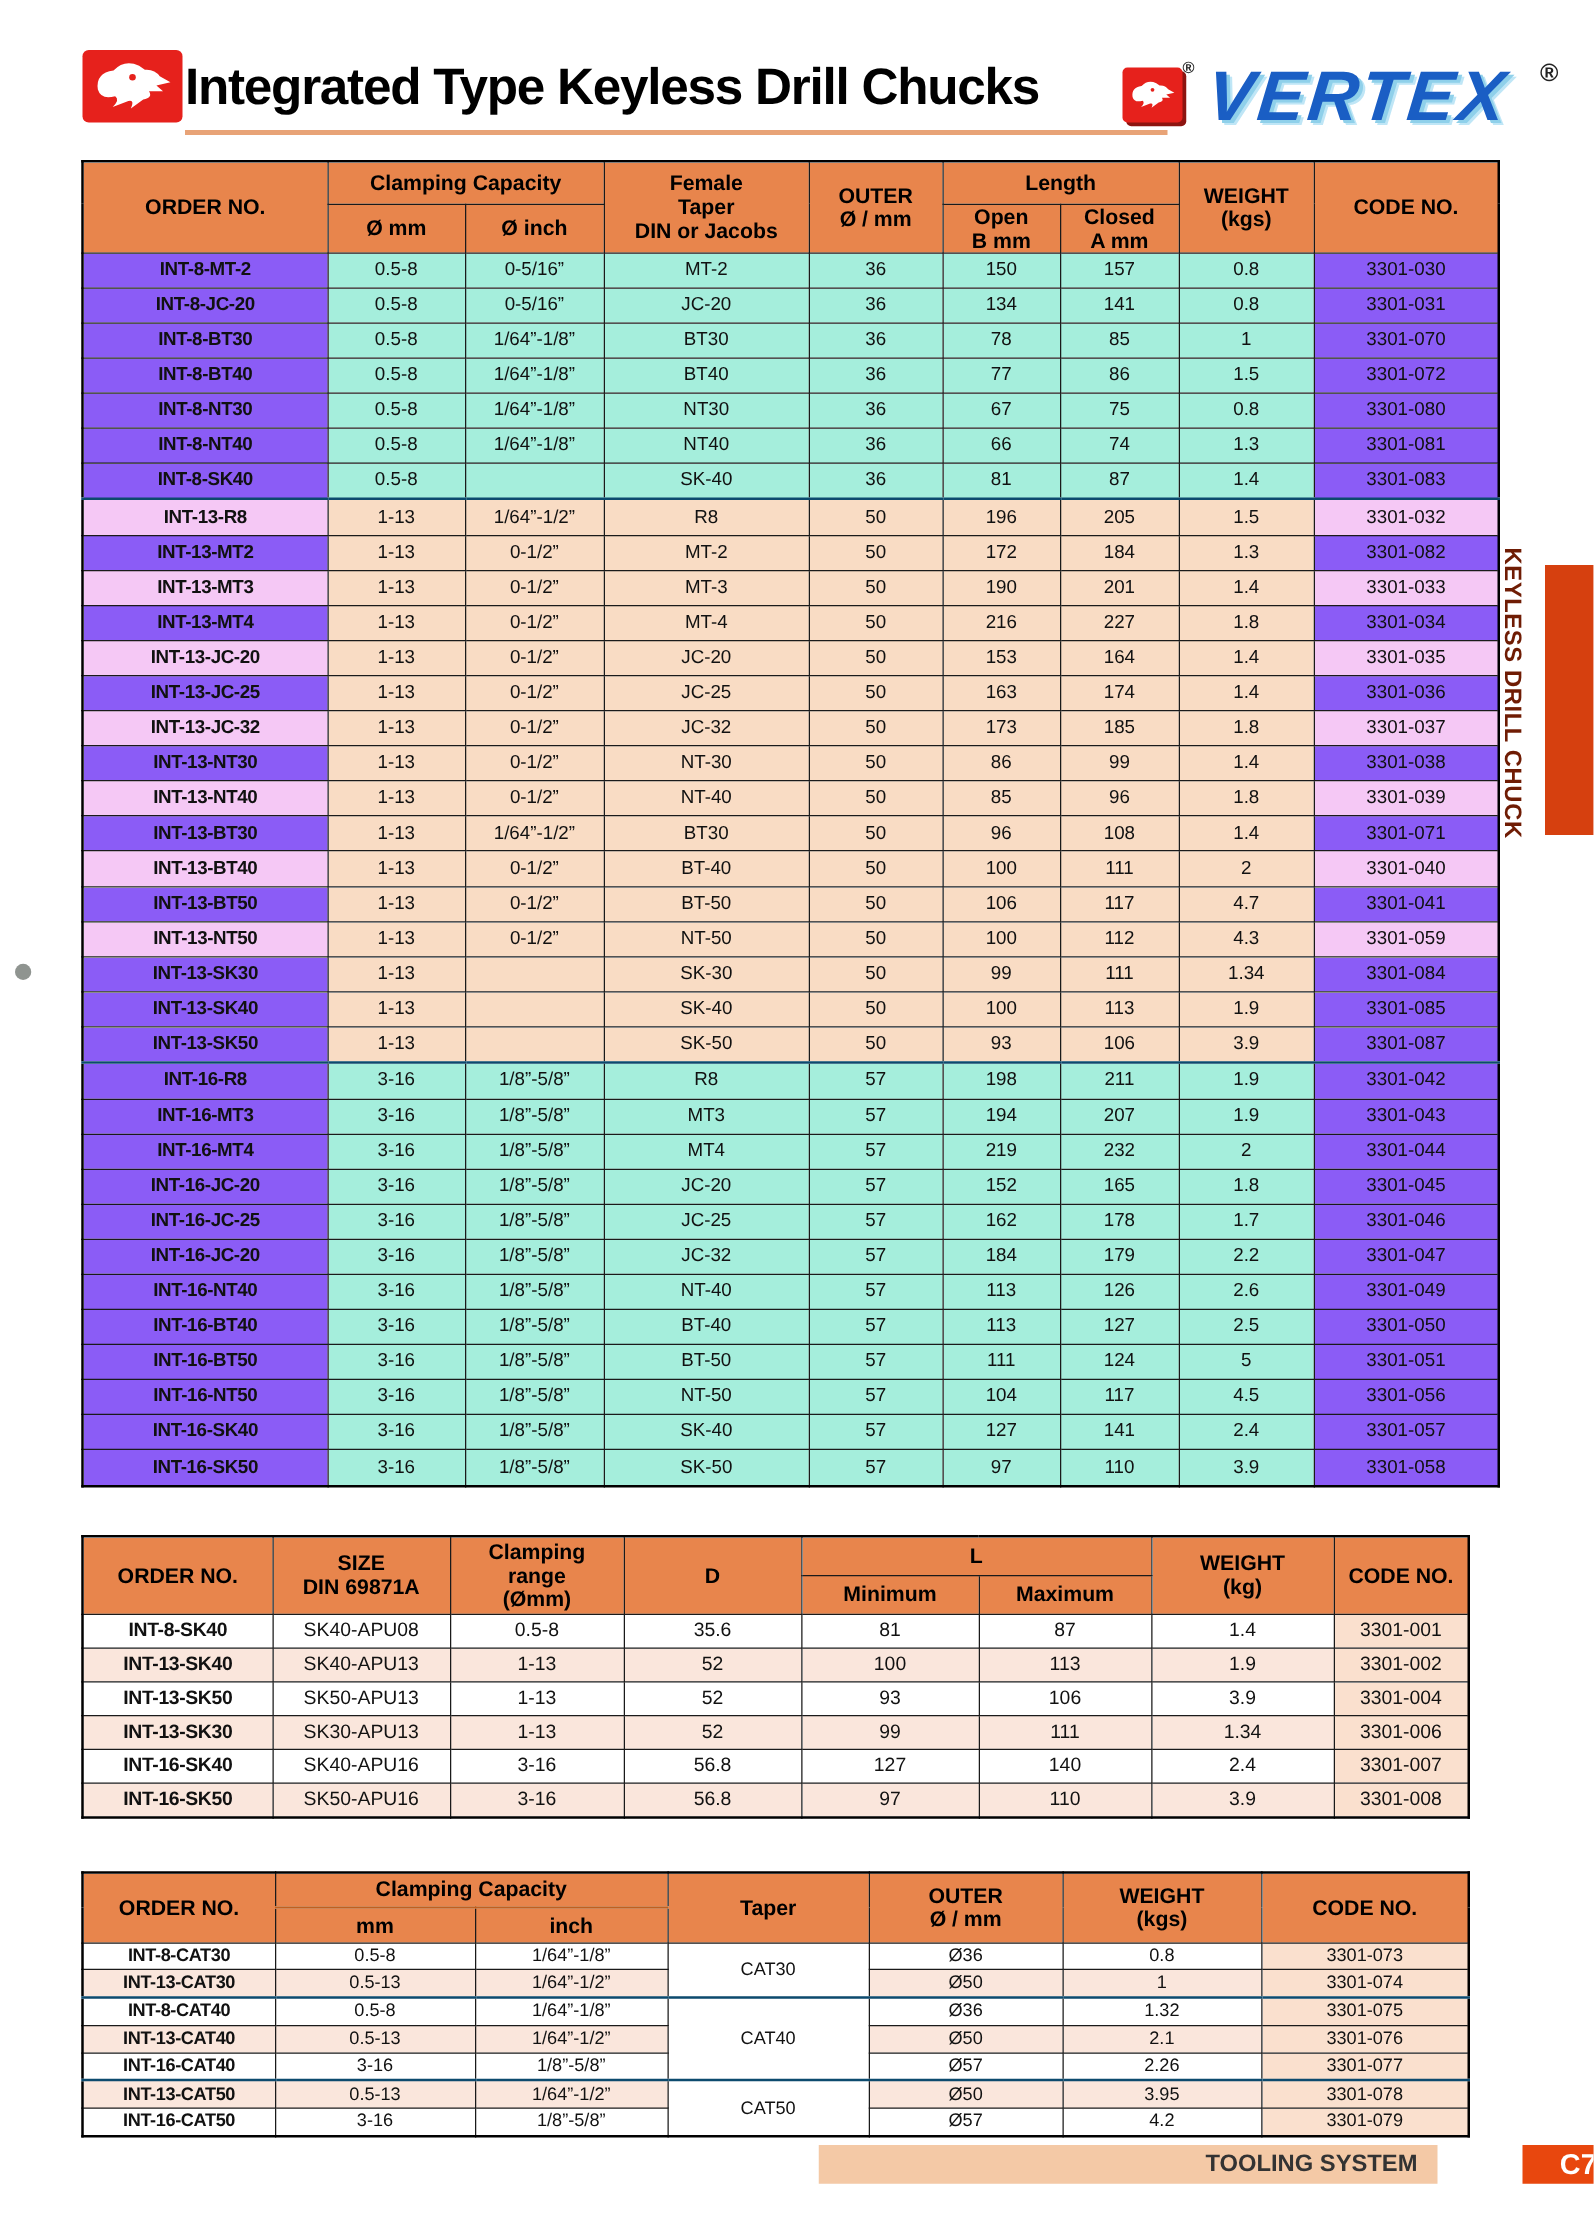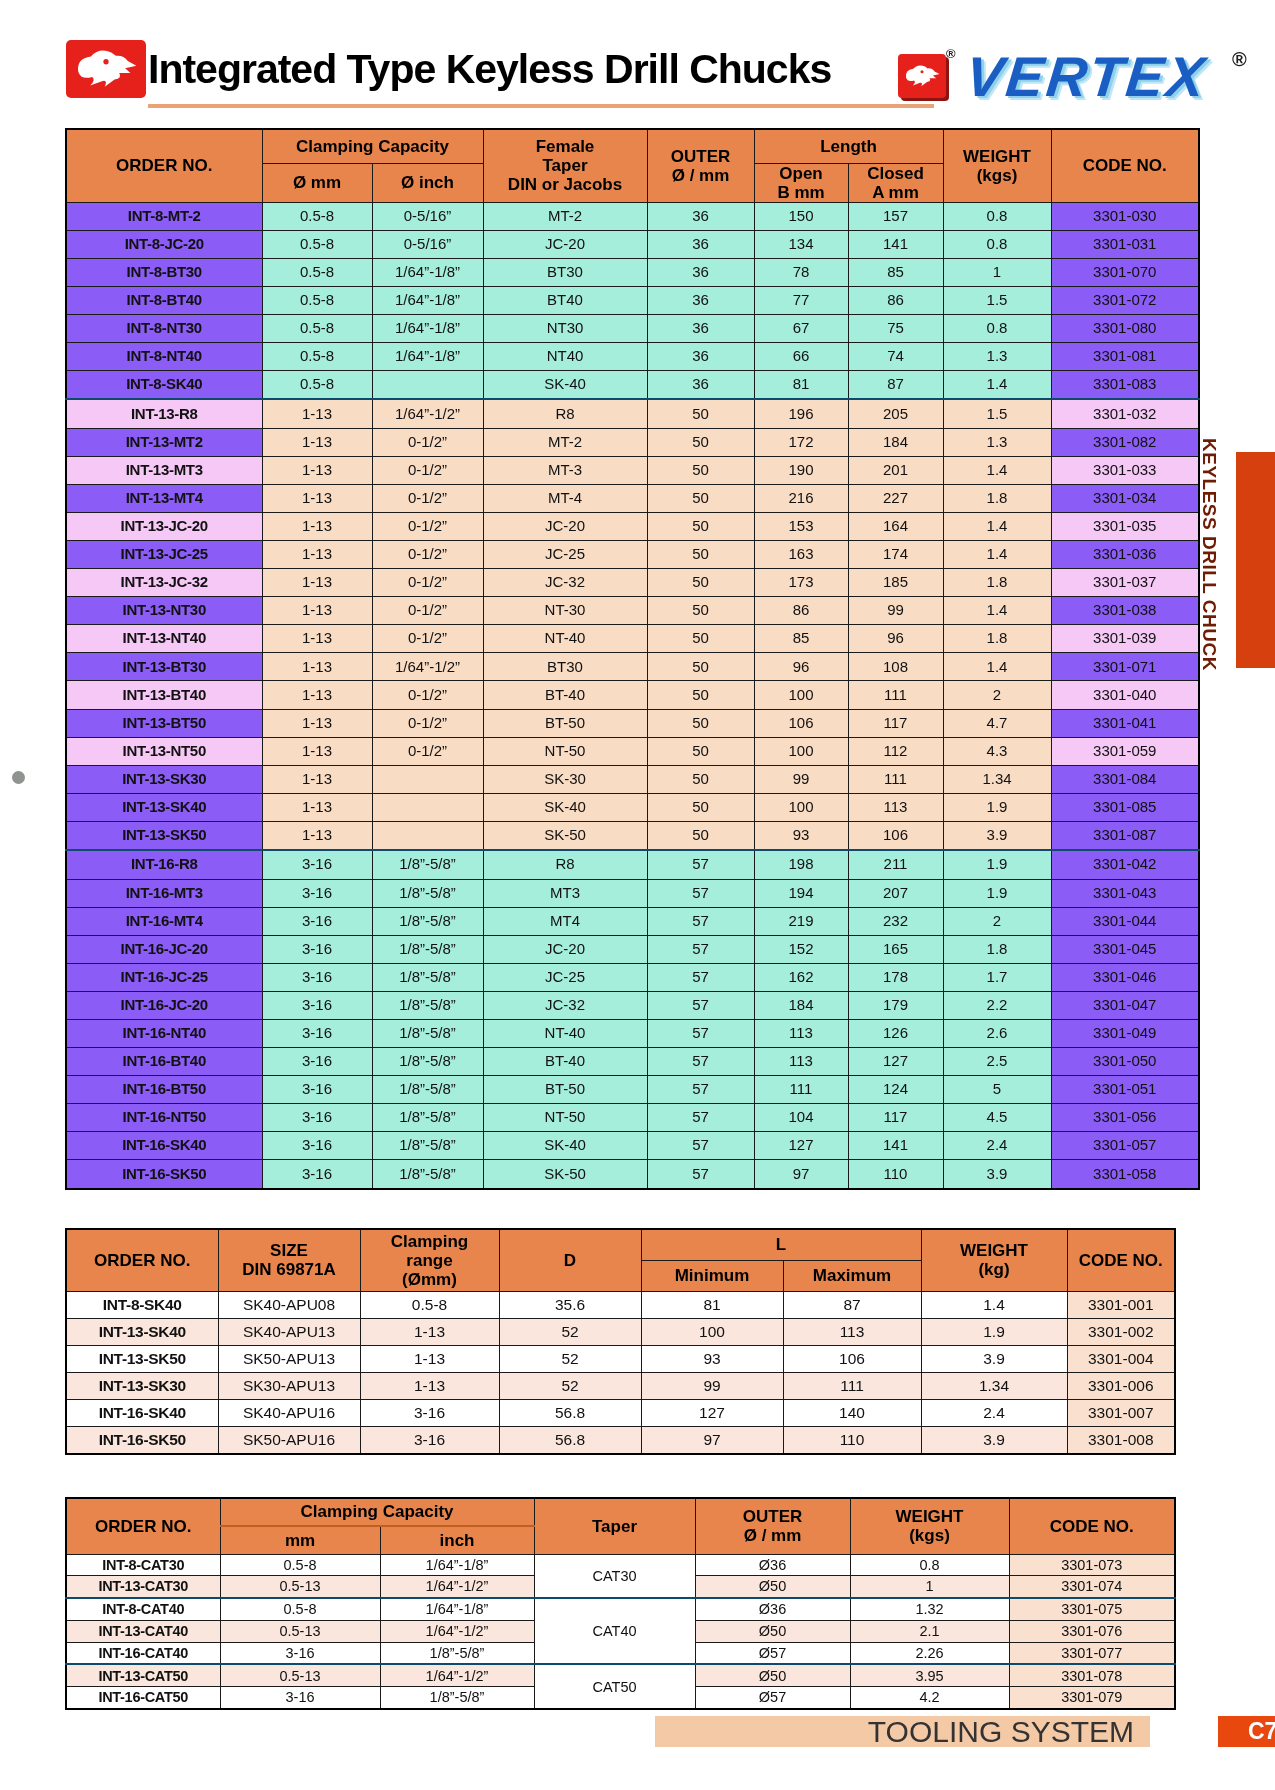--- a/index.html
+++ b/index.html
@@ -49,21 +49,21 @@
   #t3 th.clamp-head{border-bottom:2px solid #c06020;}
 
   
   .side-label{position:absolute;left:1198px;top:438px;height:218px;writing-mode:vertical-rl;
               font-weight:bold;font-size:19px;letter-spacing:0.5px;color:#6f1c04;white-space:nowrap;}
   .side-box{position:absolute;left:1236px;top:452px;width:39px;height:216px;background:#d6400f;}
 
   
   .footer{position:absolute;left:655px;top:1716px;width:495px;height:31px;background:#f4c9a6;
           display:flex;align-items:center;justify-content:flex-end;padding-right:16px;
-          box-sizing:border-box;font-weight:normal;font-size:30px;color:#333;}
+          box-sizing:border-box;font-weight:bold;font-size:19px;color:#333;}
   .footer-code{position:absolute;left:1218px;top:1716px;width:102px;height:31px;background:#e8470e;
                color:#fff;font-weight:bold;font-size:23px;display:flex;align-items:center;justify-content:center;}
 
   .dot{position:absolute;left:12px;top:771px;width:13px;height:13px;border-radius:50%;background:#8f9490;}
 </style>
 </head>
 <body>
 
 <div class="page">
 

